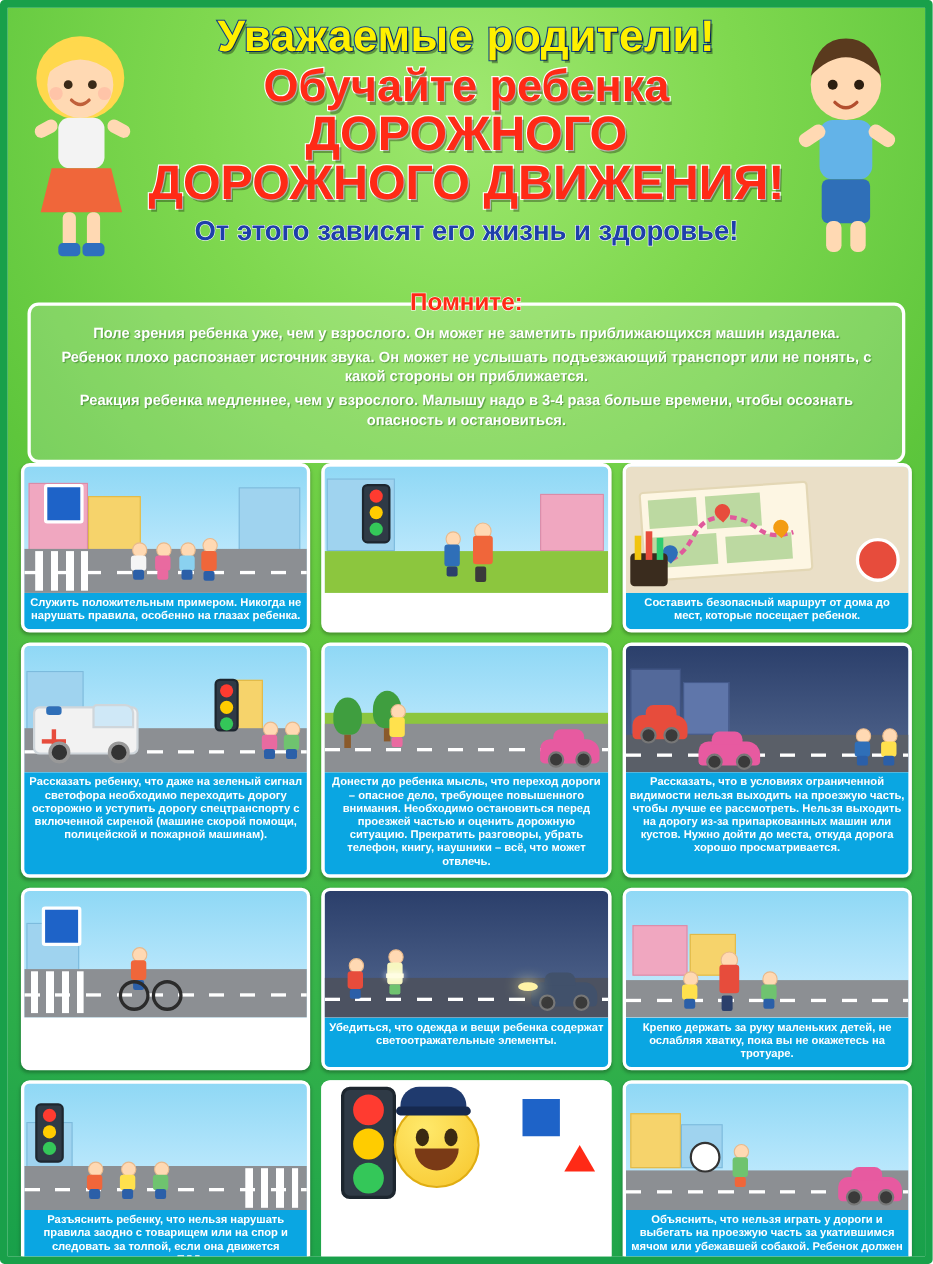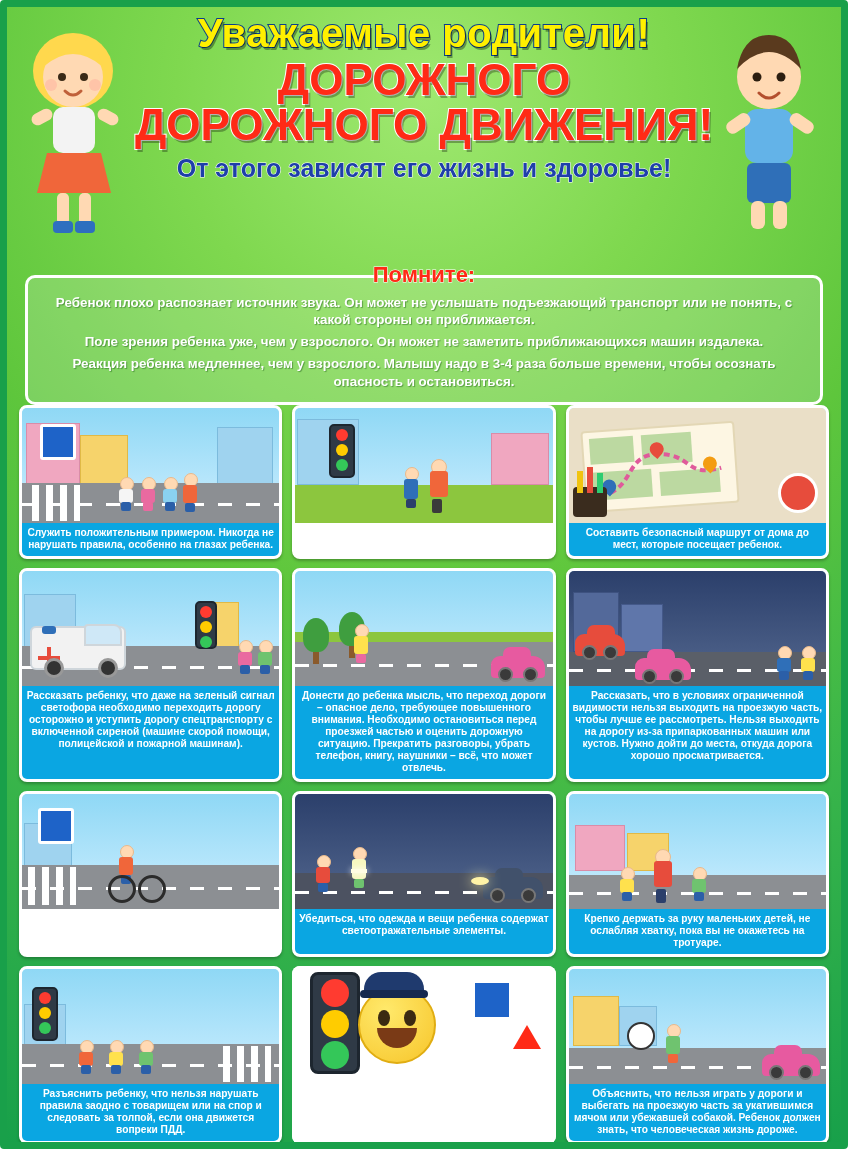--- a/index.html
+++ b/index.html
@@ -82,21 +82,21 @@
     text-align:center;
   }
   .remember-box p{
     margin:0 0 5px 0;
     font-size:13.4px;
     font-weight:bold;
     color:#ffffff;
     line-height:1.28;
     text-shadow:1px 1px 1px rgba(0,60,0,.4);
   }
-  .remember-box p:last-child{margin-bottom:0;}
+  .remember-box p:last-child{margin-bottom:16px;}
   
   .section-title{
     margin:9px 0 5px 0;
     text-align:center;
     font-size:22px;font-weight:bold;color:#ff2a16;
     -webkit-text-stroke:1px #ffffff;
     paint-order:stroke fill;
   }
   
   .grid{
@@ -202,31 +202,32 @@
       <rect x="48" y="84" width="48" height="54" rx="12" fill="#63b3e8"></rect>
       <rect x="50" y="138" width="44" height="40" rx="6" fill="#2f6fb8"></rect>
       <rect x="54" y="176" width="14" height="28" rx="6" fill="#ffd9b3"></rect>
       <rect x="76" y="176" width="14" height="28" rx="6" fill="#ffd9b3"></rect>
       <rect x="28" y="92" width="26" height="13" rx="6" fill="#ffd9b3" transform="rotate(-34 41 98)"></rect>
       <rect x="92" y="92" width="26" height="13" rx="6" fill="#ffd9b3" transform="rotate(34 105 98)"></rect>
     </svg>
 
     <h1 class="title1">Уважаемые родители!</h1>
     <div class="title2">
+      <span>Обучайте ребенка</span>
       <span class="l2">ДОРОЖНОГО</span>
       <span class="l3">ДОРОЖНОГО ДВИЖЕНИЯ!</span>
     </div>
     <div class="subtitle">От этого зависят его жизнь и здоровье!</div>
   </div>
 
   <div class="remember-wrap">
     <div class="remember-title">Помните:</div>
     <div class="remember-box">
+      <p>Поле зрения ребенка уже, чем у взрослого. Он может не заметить приближающихся машин издалека.</p>
       <p>Ребенок плохо распознает источник звука. Он может не услышать подъезжающий транспорт или не понять, с какой стороны он приближается.</p>
-      <p>Поле зрения ребенка уже, чем у взрослого. Он может не заметить приближающихся машин издалека.</p>
       <p>Реакция ребенка медленнее, чем у взрослого. Малышу надо в 3-4 раза больше времени, чтобы осознать опасность и остановиться.</p>
     </div>
   </div>
 
 
   <div class="grid">
 
     <div class="card">
       <div class="scene">
         <div class="sky"></div>

